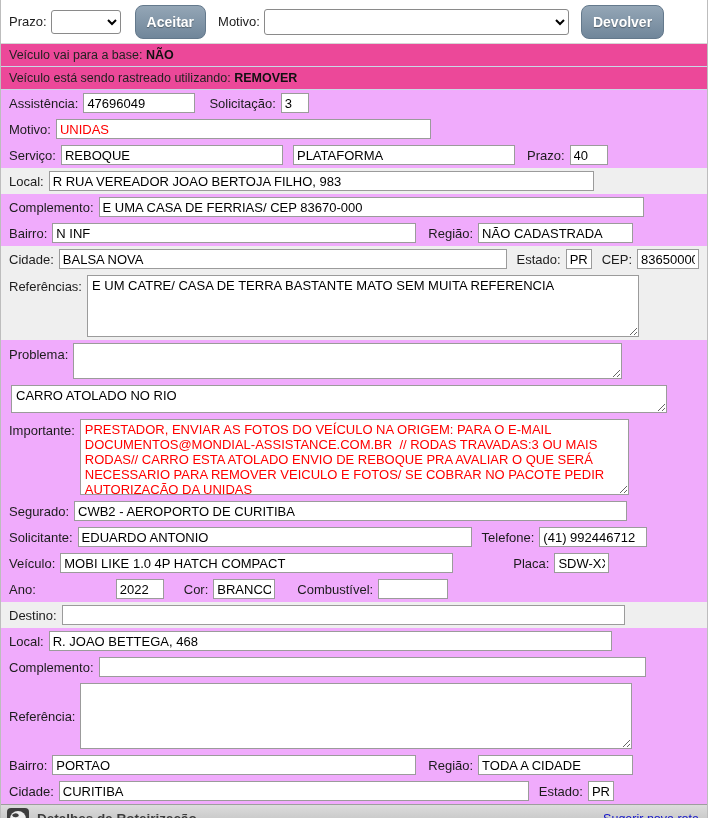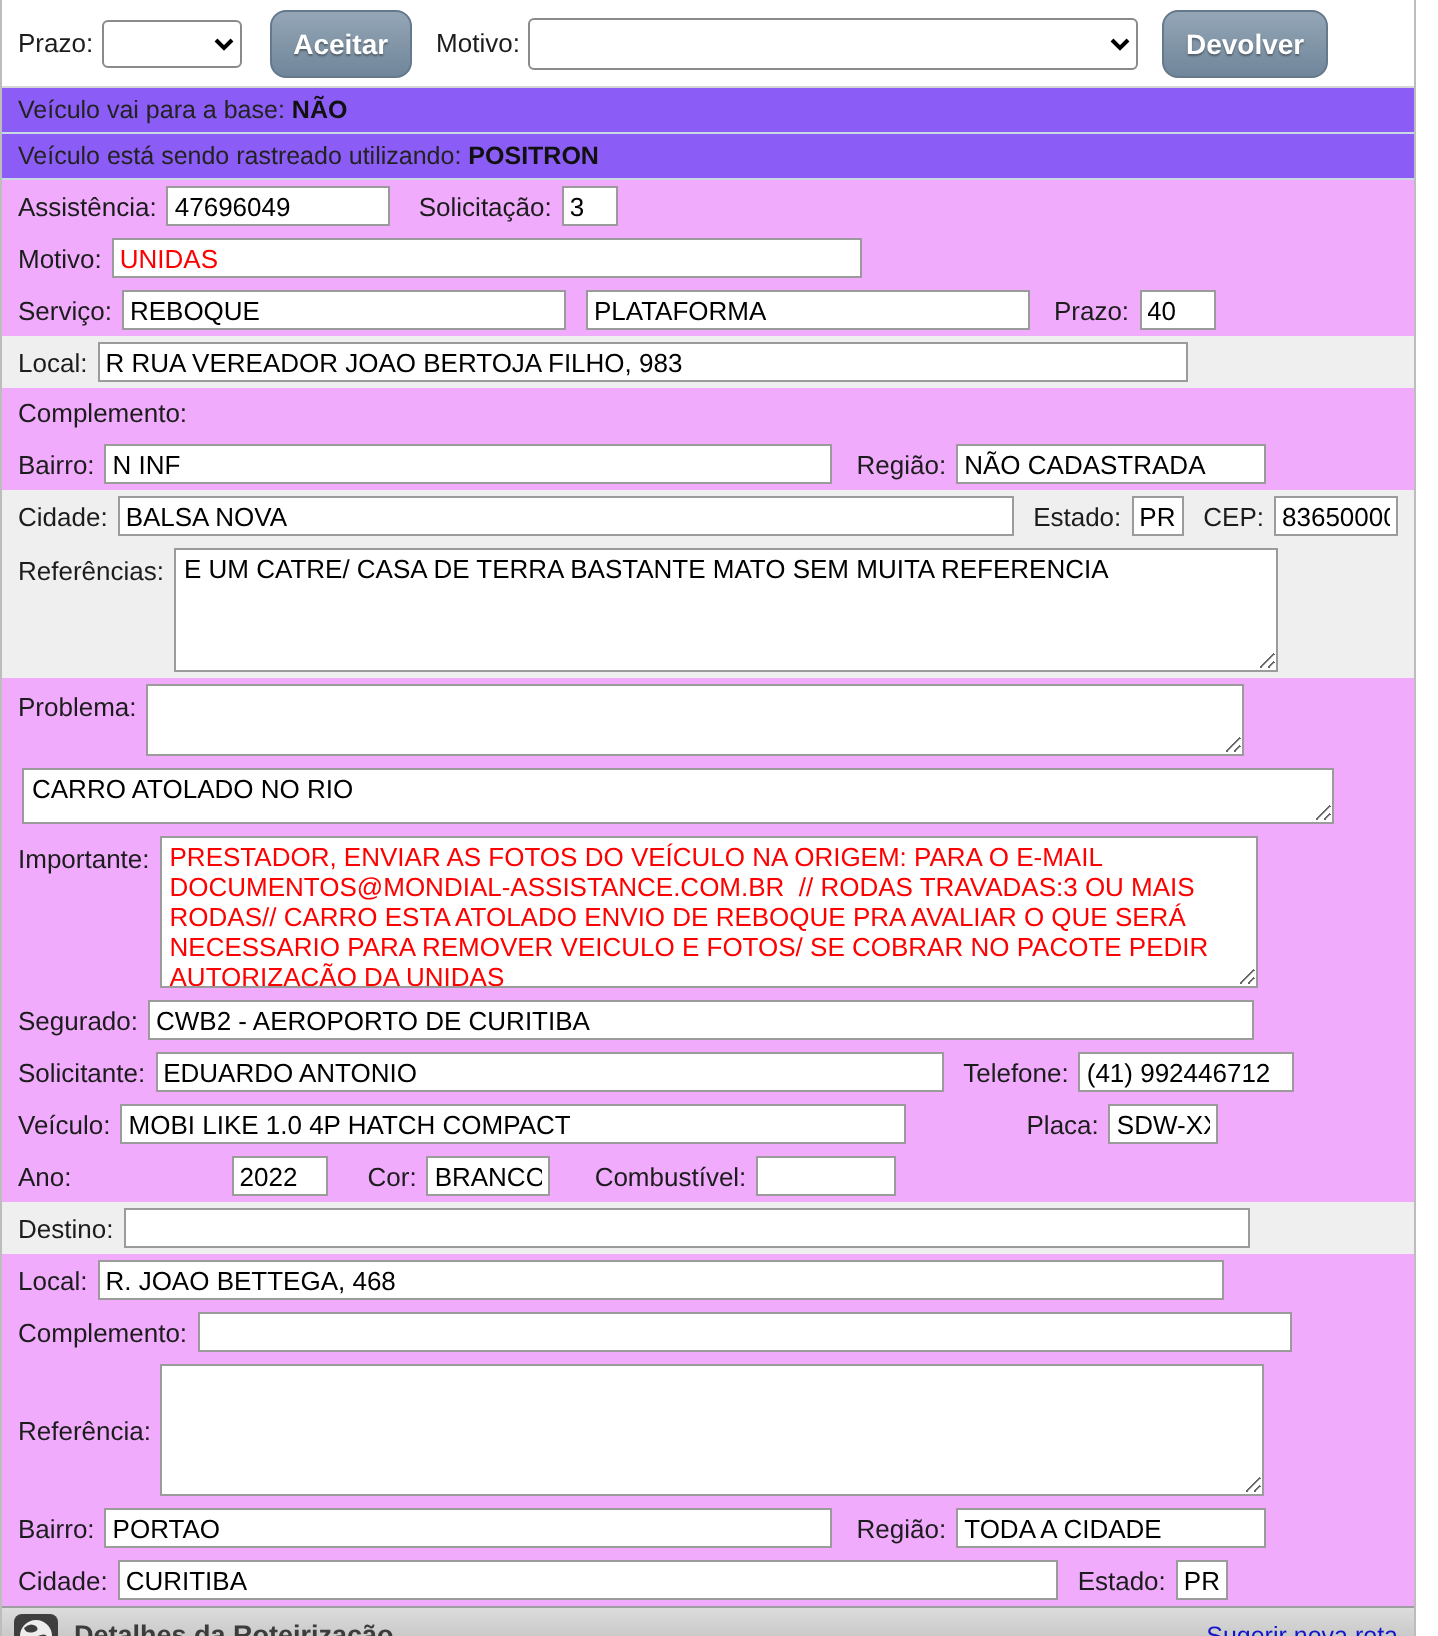--- a/index.html
+++ b/index.html
@@ -44,21 +44,21 @@
     font-weight: bold;
     font-size: 14px;
     font-family: "Liberation Sans", sans-serif;
     padding: 8px 11px;
     text-shadow: 0 1px 1px rgba(0,0,0,.35);
     cursor: pointer;
   }
   .btn-aceitar { margin-right: 12px; }
   
   .info-row {
-    background: #8b5cf6;
+    background: #ec4899;
     border-bottom: 1px solid #c9d8e6;
     padding: 4px 8px;
     font-size: 12.5px;
     color: #222;
   }
   .info-row b { color:#111; }
   .info-row:last-of-type { border-bottom: 1px solid #a5a5a5; }
   
   .row {
     display: flex;
@@ -130,21 +130,21 @@
     <select class="sel-motivo"></select>
     <button class="btn">Devolver</button>
   </div>
 
   <div class="info-row">
     <span>Veículo vai para a base:</span>
     <b>NÃO</b>
   </div>
   <div class="info-row">
     <span>Veículo está sendo rastreado utilizando:</span>
-    <b>POSITRON</b>
+    <b>REMOVER</b>
   </div>
 
   <div class="row">
     <label class="lbl">Assistência:</label>
     <input class="inp w95" value="47696049" style="">
     <label class="lbl ml14">Solicitação:</label>
     <input class="inp w28" value="3" style="">
   </div>
 
   <div class="row">
@@ -160,20 +160,21 @@
     <input class="inp w38" value="40" style="">
   </div>
 
   <div class="row gray">
     <label class="lbl">Local:</label>
     <input class="inp w545" value="R RUA VEREADOR JOAO BERTOJA FILHO, 983" style="">
   </div>
 
   <div class="row">
     <label class="lbl">Complemento:</label>
+    <input class="inp w545" value="E UMA CASA DE FERRIAS/ CEP 83670-000" style="">
   </div>
 
   <div class="row">
     <label class="lbl">Bairro:</label>
     <input class="inp w333" value="N INF" style="">
     <label class="lbl ml12">Região:</label>
     <input class="inp w155" value="NÃO CADASTRADA" style="">
   </div>
 
   <div class="row gray">

